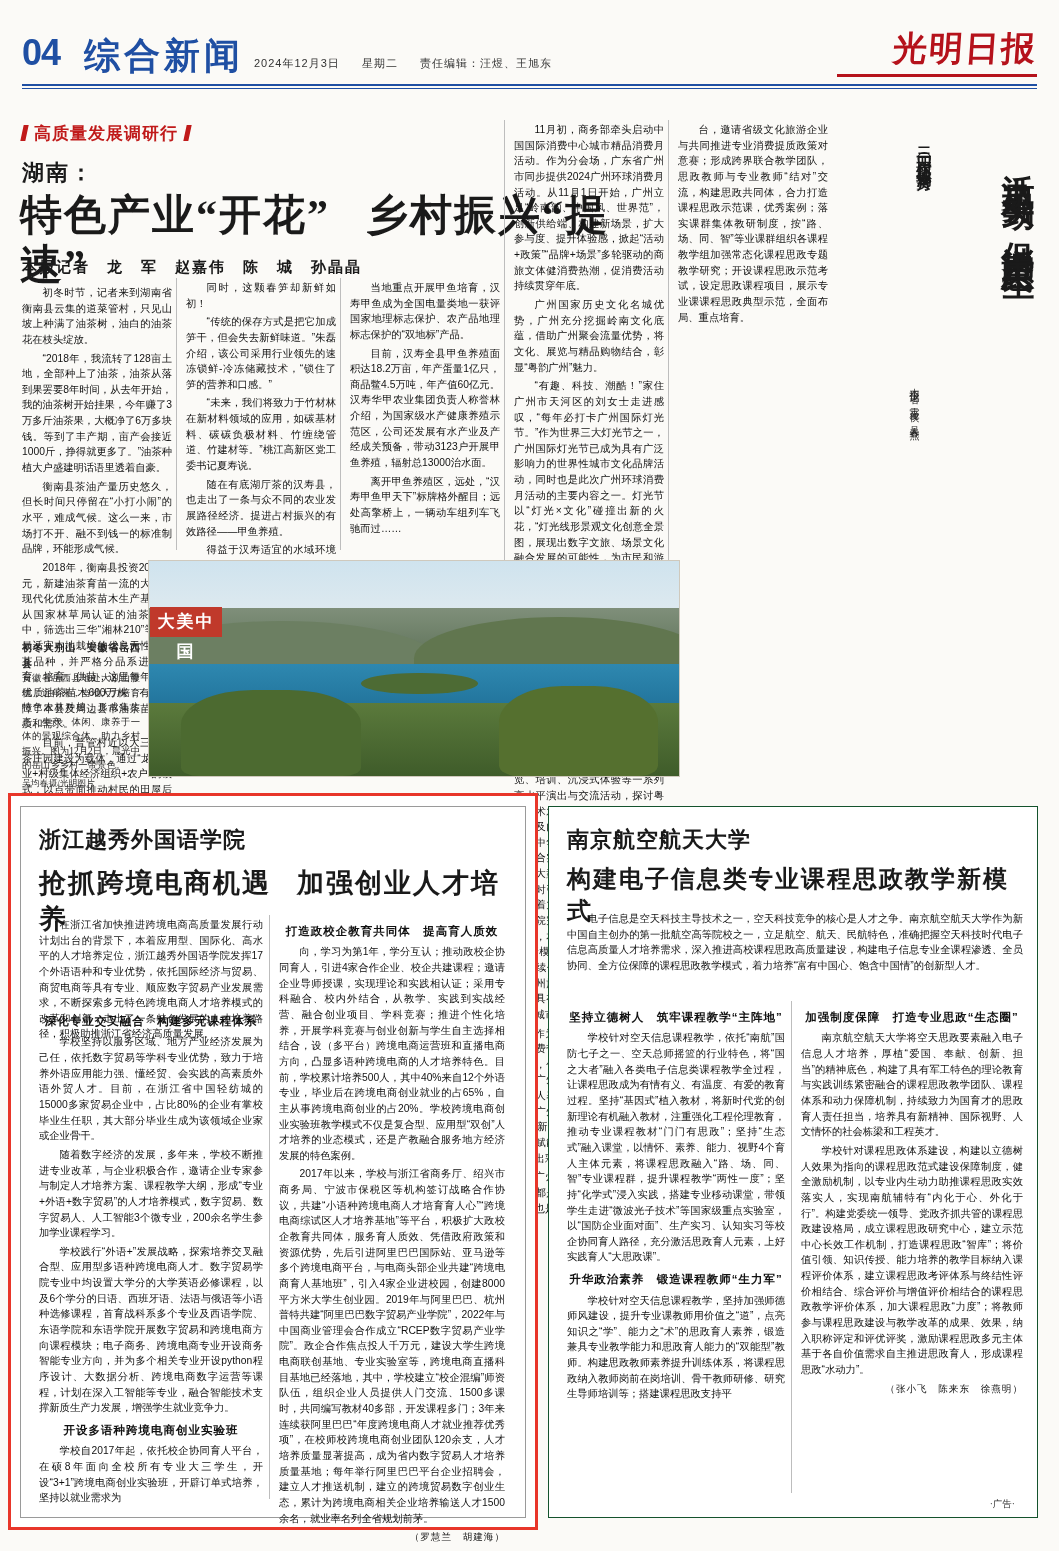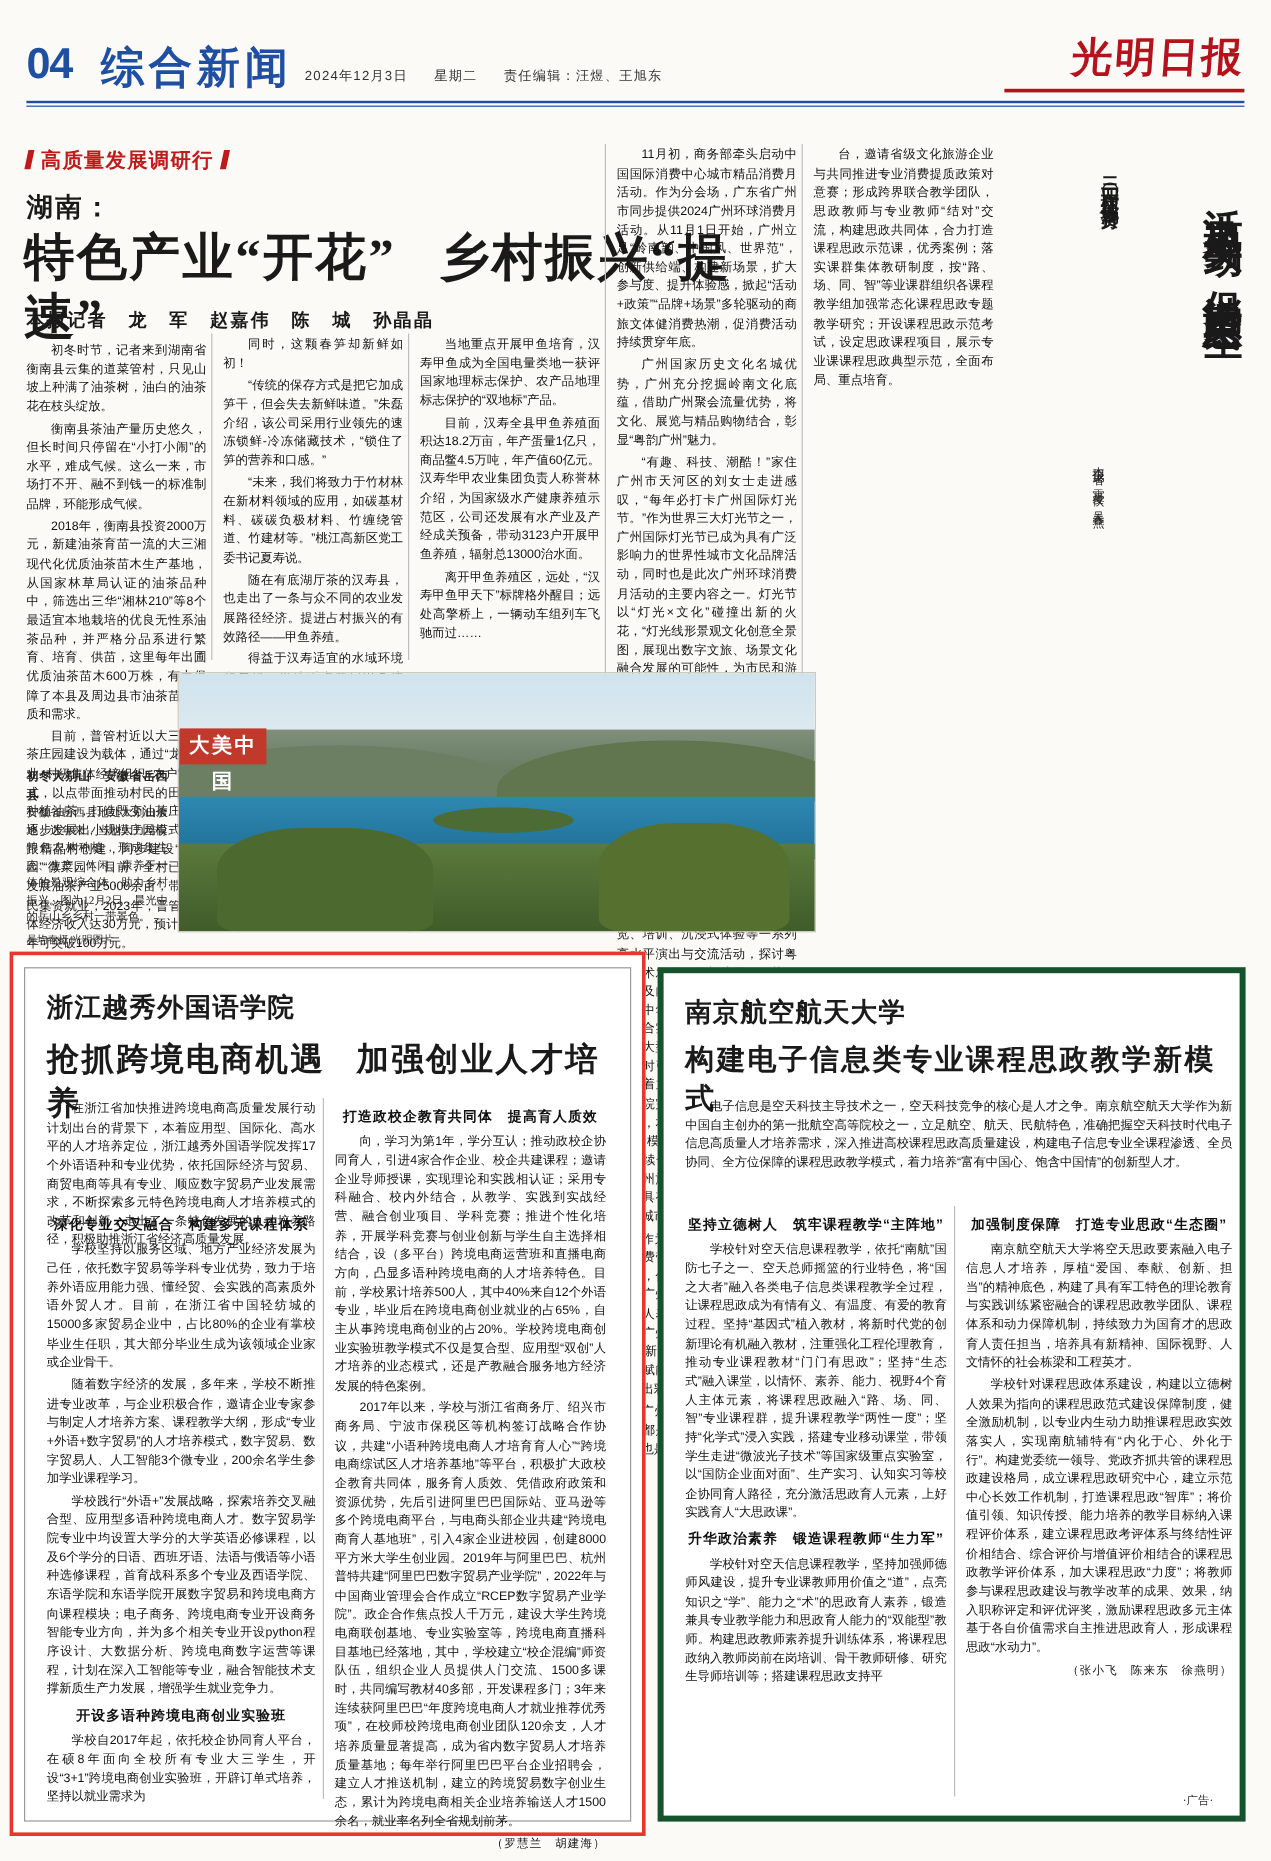--- a/index.html
+++ b/index.html
@@ -141,21 +141,21 @@
   .redbox{
     position:absolute;left:8px;top:793px;width:530px;height:737px;
     border:3px solid #e8362a;box-sizing:border-box;background:#fff;
   }
   .innerbox{
     position:absolute;left:20px;top:806px;width:506px;height:712px;
     border:1px solid #9a9a9a;box-sizing:border-box;background:#fff;
   }
   .rightbox{
     position:absolute;left:548px;top:806px;width:490px;height:712px;
-    border:5px solid #14532d;box-sizing:border-box;background:#fff;
+    border:1px solid #14532d;box-sizing:border-box;background:#fff;
   }
   .org{
     position:absolute;font-size:22px;font-weight:bold;letter-spacing:1px;
   }
   .adtitle{
     position:absolute;font-weight:bold;letter-spacing:2px;
   }
   .subhead{
     font-size:11.5px;font-weight:bold;text-align:center;margin:6px 0 4px 0;
     letter-spacing:1px;text-indent:0;
@@ -189,20 +189,21 @@
 
   <div class="banner">高质量发展调研行</div>
   <div class="kicker">湖南：</div>
   <div class="headline">
     <span>特色产业“开花”</span><span class="gap"></span><span>乡村振兴“提速”</span>
   </div>
   <div class="byline">本报记者　龙　军　赵嘉伟　陈　城　孙晶晶</div>
 
   <div class="col" id="lead-c1" style="left:22px;top:285px;width:150px;height:270px;">
       <p>初冬时节，记者来到湖南省衡南县云集的道菜管村，只见山坡上种满了油茶树，油白的油茶花在枝头绽放。</p>
+      <p>“2018年，我流转了128亩土地，全部种上了油茶，油茶从落到果罢要8年时间，从去年开始，我的油茶树开始挂果，今年赚了3万多斤油茶果，大概净了6万多块钱。等到了丰产期，亩产会接近1000斤，挣得就更多了。”油茶种植大户盛建明话语里透着自豪。</p>
       <p>衡南县茶油产量历史悠久，但长时间只停留在“小打小闹”的水平，难成气候。这么一来，市场打不开、融不到钱一的标准制品牌，环能形成气候。</p>
       <p>2018年，衡南县投资2000万元，新建油茶育苗一流的大三湘现代化优质油茶苗木生产基地，从国家林草局认证的油茶品种中，筛选出三华“湘林210”等8个最适宜本地栽培的优良无性系油茶品种，并严格分品系进行繁育、培育、供苗，这里每年出圃优质油茶苗木600万株，有力保障了本县及周边县市油茶苗木品质和需求。</p>
       <p>目前，普管村近以大三湘油茶庄园建设为载体，通过“龙头企业+村级集体经济组织+农户”的模式，以点带面推动村民的田屋后种植油茶，打造既变油茶庄园，逐步发展出小规模庄园模式，把跟精品村创建，同步建设“微果园”“微菜园”。目前，全村已成功发展油茶产业5000余亩，带动村民集资就业，2023年，普管村集体经济收入达30万元，预计2024年可突破100万元。</p>
       <p>湖南省桃江县拥有竹林115万亩，楠竹蓄积量居全省第一、全国第三。竹林成为当地的美丽风景，竹子产业更是助力乡村振兴的特色产业。</p>
       <p>“这是今年3月的新笋，桃江县马迹塘等竹产业园内，楠竹展野食品有限公司总经理朱磊向记者展示了刚从冻库中取出的春笋。</p>
     </div>
   <div class="col" id="lead-c2" style="left:186px;top:280px;width:150px;height:270px;">
       <p>同时，这颗春笋却新鲜如初！</p>
       <p>“传统的保存方式是把它加成笋干，但会失去新鲜味道。”朱磊介绍，该公司采用行业领先的速冻锁鲜-冷冻储藏技术，“锁住了笋的营养和口感。”</p>
       <p>“未来，我们将致力于竹材林在新材料领域的应用，如碳基材料、碳碳负极材料、竹缠绕管道、竹建材等。”桃江高新区党工委书记夏寿说。</p>

